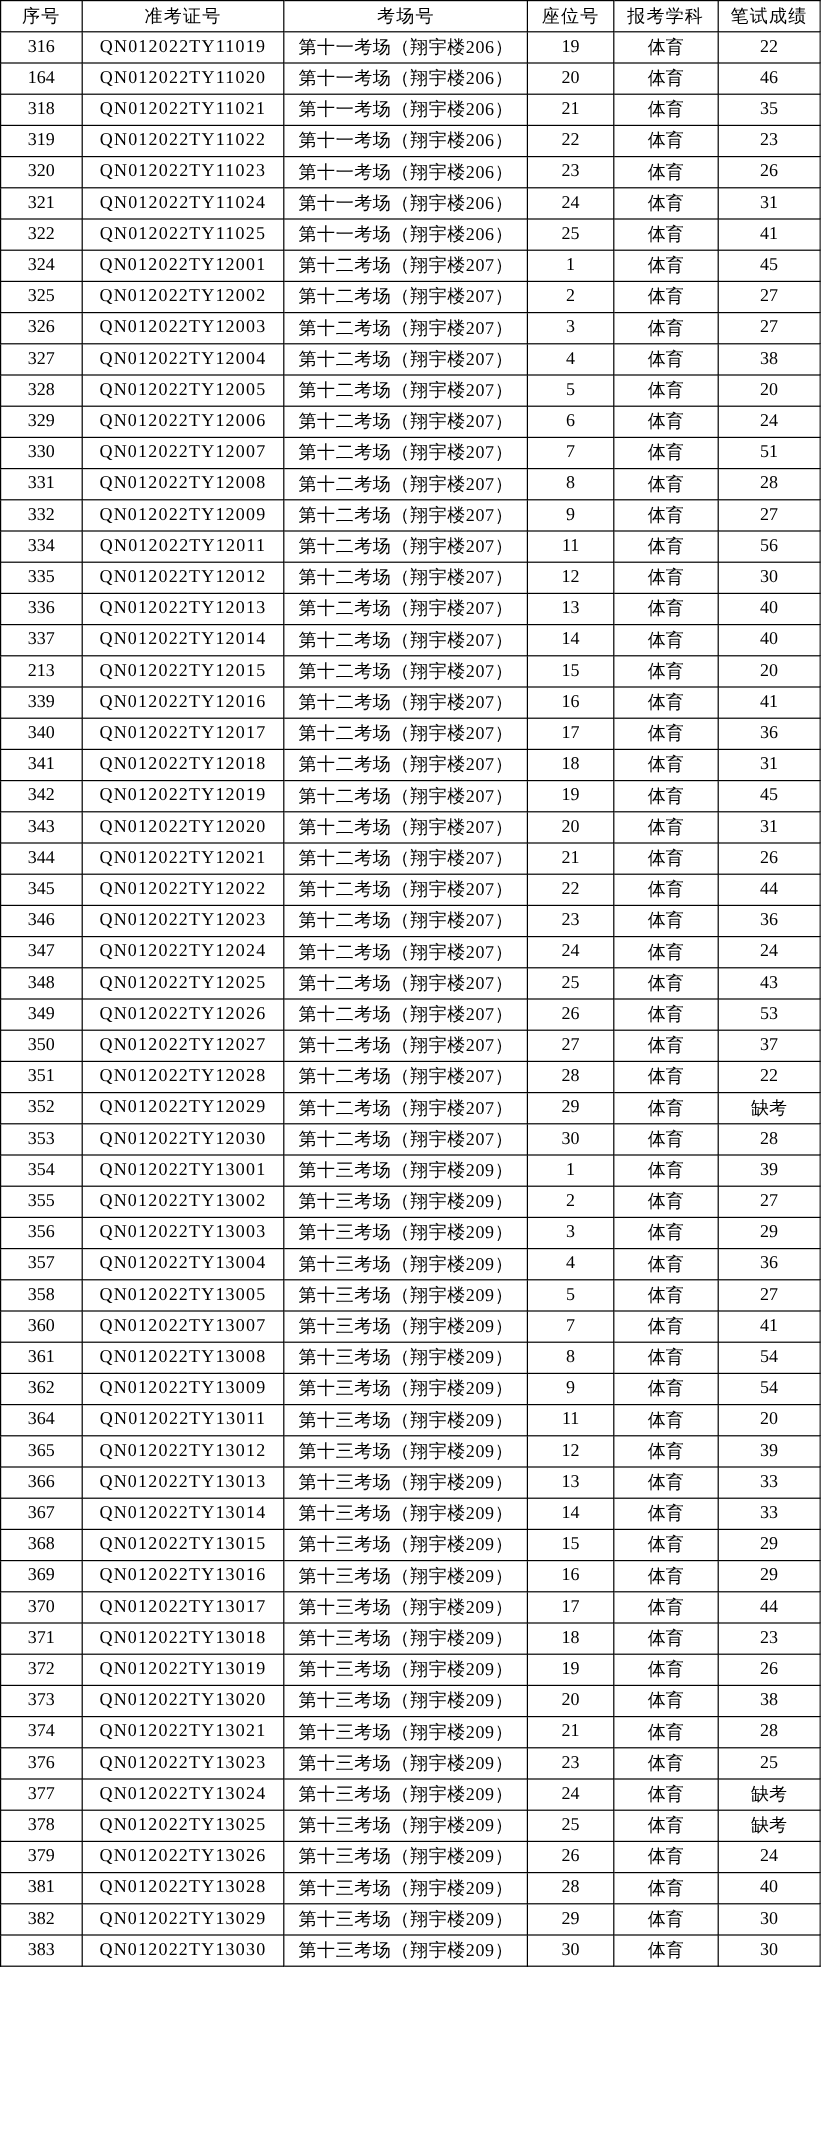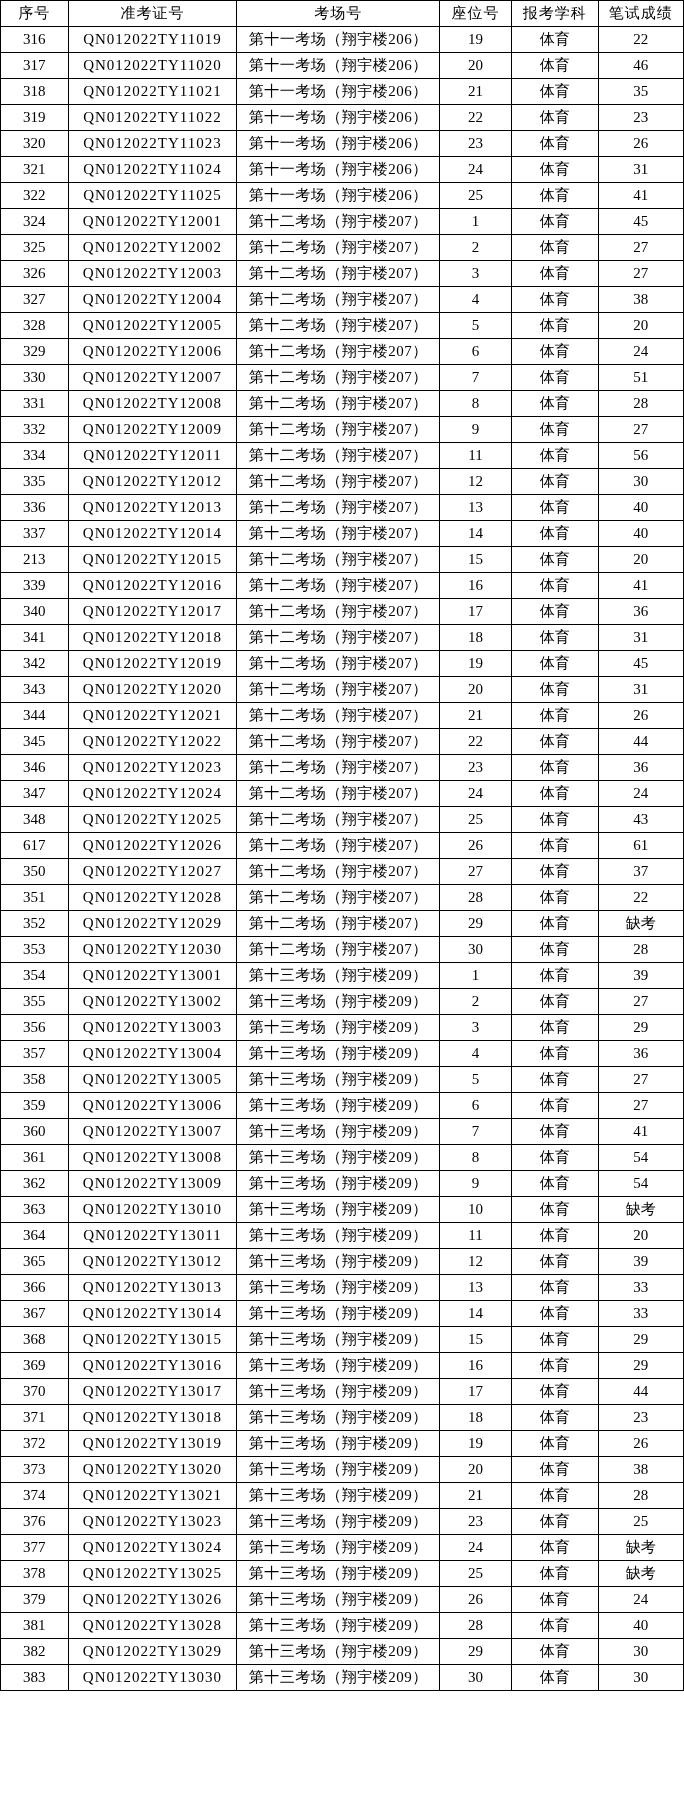--- a/index.html
+++ b/index.html
@@ -74,21 +74,21 @@
   <tbody data-name="table-body">
       <tr data-name="table-row">
         <td data-name="cell-index">316</td>
         <td data-name="cell-ticket">QN012022TY11019</td>
         <td data-name="cell-room">第十一考场（翔宇楼206）</td>
         <td data-name="cell-seat">19</td>
         <td data-name="cell-subject">体育</td>
         <td data-name="cell-score">22</td>
       </tr>
       <tr data-name="table-row">
-        <td data-name="cell-index">317</td>
+        <td data-name="cell-index">164</td>
         <td data-name="cell-ticket">QN012022TY11020</td>
         <td data-name="cell-room">第十一考场（翔宇楼206）</td>
         <td data-name="cell-seat">20</td>
         <td data-name="cell-subject">体育</td>
         <td data-name="cell-score">46</td>
       </tr>
       <tr data-name="table-row">
         <td data-name="cell-index">318</td>
         <td data-name="cell-ticket">QN012022TY11021</td>
         <td data-name="cell-room">第十一考场（翔宇楼206）</td>
@@ -314,26 +314,26 @@
       </tr>
       <tr data-name="table-row">
         <td data-name="cell-index">348</td>
         <td data-name="cell-ticket">QN012022TY12025</td>
         <td data-name="cell-room">第十二考场（翔宇楼207）</td>
         <td data-name="cell-seat">25</td>
         <td data-name="cell-subject">体育</td>
         <td data-name="cell-score">43</td>
       </tr>
       <tr data-name="table-row">
-        <td data-name="cell-index">617</td>
+        <td data-name="cell-index">349</td>
         <td data-name="cell-ticket">QN012022TY12026</td>
         <td data-name="cell-room">第十二考场（翔宇楼207）</td>
         <td data-name="cell-seat">26</td>
         <td data-name="cell-subject">体育</td>
-        <td data-name="cell-score">61</td>
+        <td data-name="cell-score">53</td>
       </tr>
       <tr data-name="table-row">
         <td data-name="cell-index">350</td>
         <td data-name="cell-ticket">QN012022TY12027</td>
         <td data-name="cell-room">第十二考场（翔宇楼207）</td>
         <td data-name="cell-seat">27</td>
         <td data-name="cell-subject">体育</td>
         <td data-name="cell-score">37</td>
       </tr>
       <tr data-name="table-row">
@@ -394,28 +394,20 @@
       </tr>
       <tr data-name="table-row">
         <td data-name="cell-index">358</td>
         <td data-name="cell-ticket">QN012022TY13005</td>
         <td data-name="cell-room">第十三考场（翔宇楼209）</td>
         <td data-name="cell-seat">5</td>
         <td data-name="cell-subject">体育</td>
         <td data-name="cell-score">27</td>
       </tr>
       <tr data-name="table-row">
-        <td data-name="cell-index">359</td>
-        <td data-name="cell-ticket">QN012022TY13006</td>
-        <td data-name="cell-room">第十三考场（翔宇楼209）</td>
-        <td data-name="cell-seat">6</td>
-        <td data-name="cell-subject">体育</td>
-        <td data-name="cell-score">27</td>
-      </tr>
-      <tr data-name="table-row">
         <td data-name="cell-index">360</td>
         <td data-name="cell-ticket">QN012022TY13007</td>
         <td data-name="cell-room">第十三考场（翔宇楼209）</td>
         <td data-name="cell-seat">7</td>
         <td data-name="cell-subject">体育</td>
         <td data-name="cell-score">41</td>
       </tr>
       <tr data-name="table-row">
         <td data-name="cell-index">361</td>
         <td data-name="cell-ticket">QN012022TY13008</td>
@@ -424,28 +416,20 @@
         <td data-name="cell-subject">体育</td>
         <td data-name="cell-score">54</td>
       </tr>
       <tr data-name="table-row">
         <td data-name="cell-index">362</td>
         <td data-name="cell-ticket">QN012022TY13009</td>
         <td data-name="cell-room">第十三考场（翔宇楼209）</td>
         <td data-name="cell-seat">9</td>
         <td data-name="cell-subject">体育</td>
         <td data-name="cell-score">54</td>
-      </tr>
-      <tr data-name="table-row">
-        <td data-name="cell-index">363</td>
-        <td data-name="cell-ticket">QN012022TY13010</td>
-        <td data-name="cell-room">第十三考场（翔宇楼209）</td>
-        <td data-name="cell-seat">10</td>
-        <td data-name="cell-subject">体育</td>
-        <td data-name="cell-score">缺考</td>
       </tr>
       <tr data-name="table-row">
         <td data-name="cell-index">364</td>
         <td data-name="cell-ticket">QN012022TY13011</td>
         <td data-name="cell-room">第十三考场（翔宇楼209）</td>
         <td data-name="cell-seat">11</td>
         <td data-name="cell-subject">体育</td>
         <td data-name="cell-score">20</td>
       </tr>
       <tr data-name="table-row">

